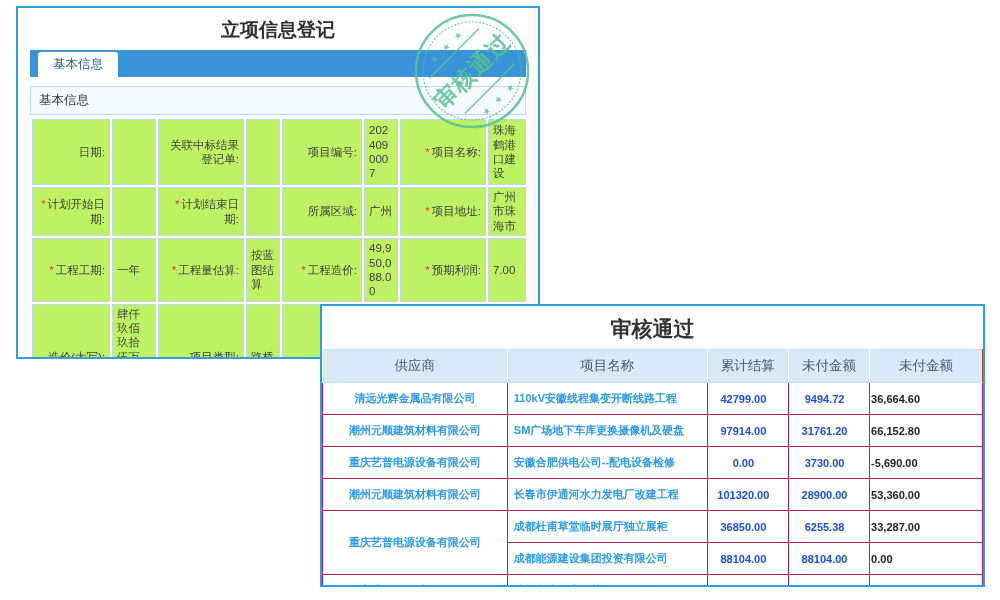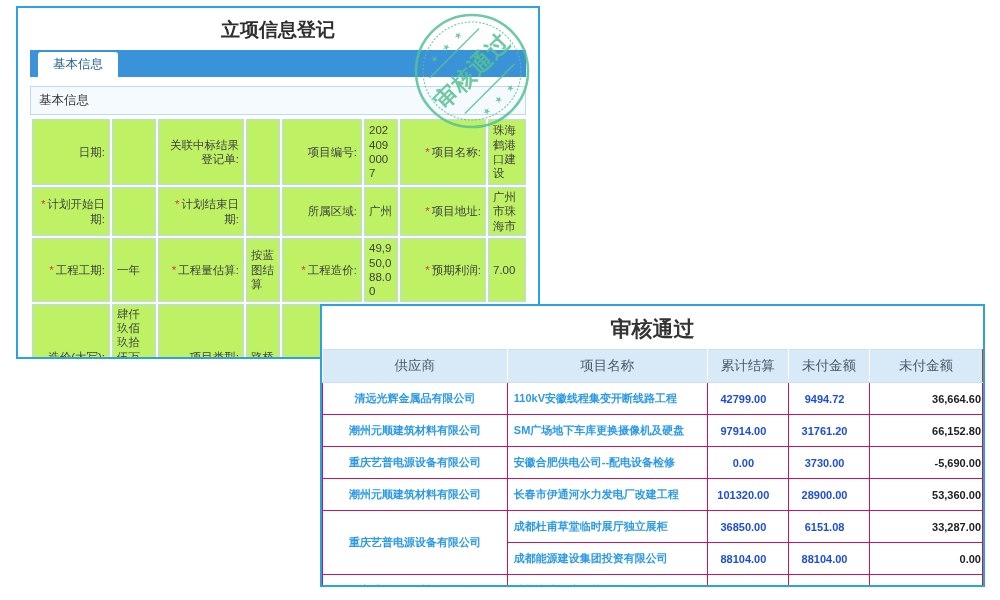--- a/index.html
+++ b/index.html
@@ -32,21 +32,21 @@
           border:2px solid #2BA2E2;z-index:10;overflow:hidden;}
   .p2-title{text-align:center;font-size:21px;font-weight:bold;color:#333;height:43px;line-height:46px;}
   table.report{width:100%;border-collapse:collapse;table-layout:fixed;}
   table.report th{background:#D8EAF8;color:#49596C;font-size:13.5px;font-weight:normal;height:30px;
                   border:1px solid #C9E1F4;border-left:none;border-right:1px solid #ffffff;}
   table.report th:last-child{border-right:1px solid #c2410c;text-align:center;}
   table.report td{height:29px;font-size:11px;border:1px solid #be185d;overflow:hidden;white-space:nowrap;font-weight:bold;}
   td.c-supplier{color:#2E9AE6;text-align:center;}
   td.c-project{color:#2E9AE6;text-align:left;padding-left:6px;margin-left:34px;}
   td.c-settled,td.c-paid{color:#1d4ed8;text-align:center;padding-right:10px;}
-  td.c-unpaid{color:#222;text-align:right;}
+  td.c-unpaid{color:#222;text-align:left;}
 </style>
 </head>
 <body>
 
 <div class="stage">
 
   <div class="panel1">
     <div class="p1-title">立项信息登记</div>
     <div class="tabbar" id="tabbar">
         <span class="tab active">基本信息</span>
@@ -167,21 +167,21 @@
             <td class="c-supplier">潮州元顺建筑材料有限公司</td>
             <td class="c-project">长春市伊通河水力发电厂改建工程</td>
             <td class="c-settled">101320.00</td>
             <td class="c-paid">28900.00</td>
             <td class="c-unpaid">53,360.00</td>
           </tr>
           <tr>
             <td class="c-supplier" rowspan="2">重庆艺普电源设备有限公司</td>
             <td class="c-project">成都杜甫草堂临时展厅独立展柜</td>
             <td class="c-settled">36850.00</td>
-            <td class="c-paid">6151.08</td>
+            <td class="c-paid">6255.38</td>
             <td class="c-unpaid">33,287.00</td>
           </tr>
           <tr>
             <td class="c-project">成都能源建设集团投资有限公司</td>
             <td class="c-settled">88104.00</td>
             <td class="c-paid">88104.00</td>
             <td class="c-unpaid">0.00</td>
           </tr>
           <tr>
             <td class="c-supplier">西安盛器金属材料有限公司</td>

